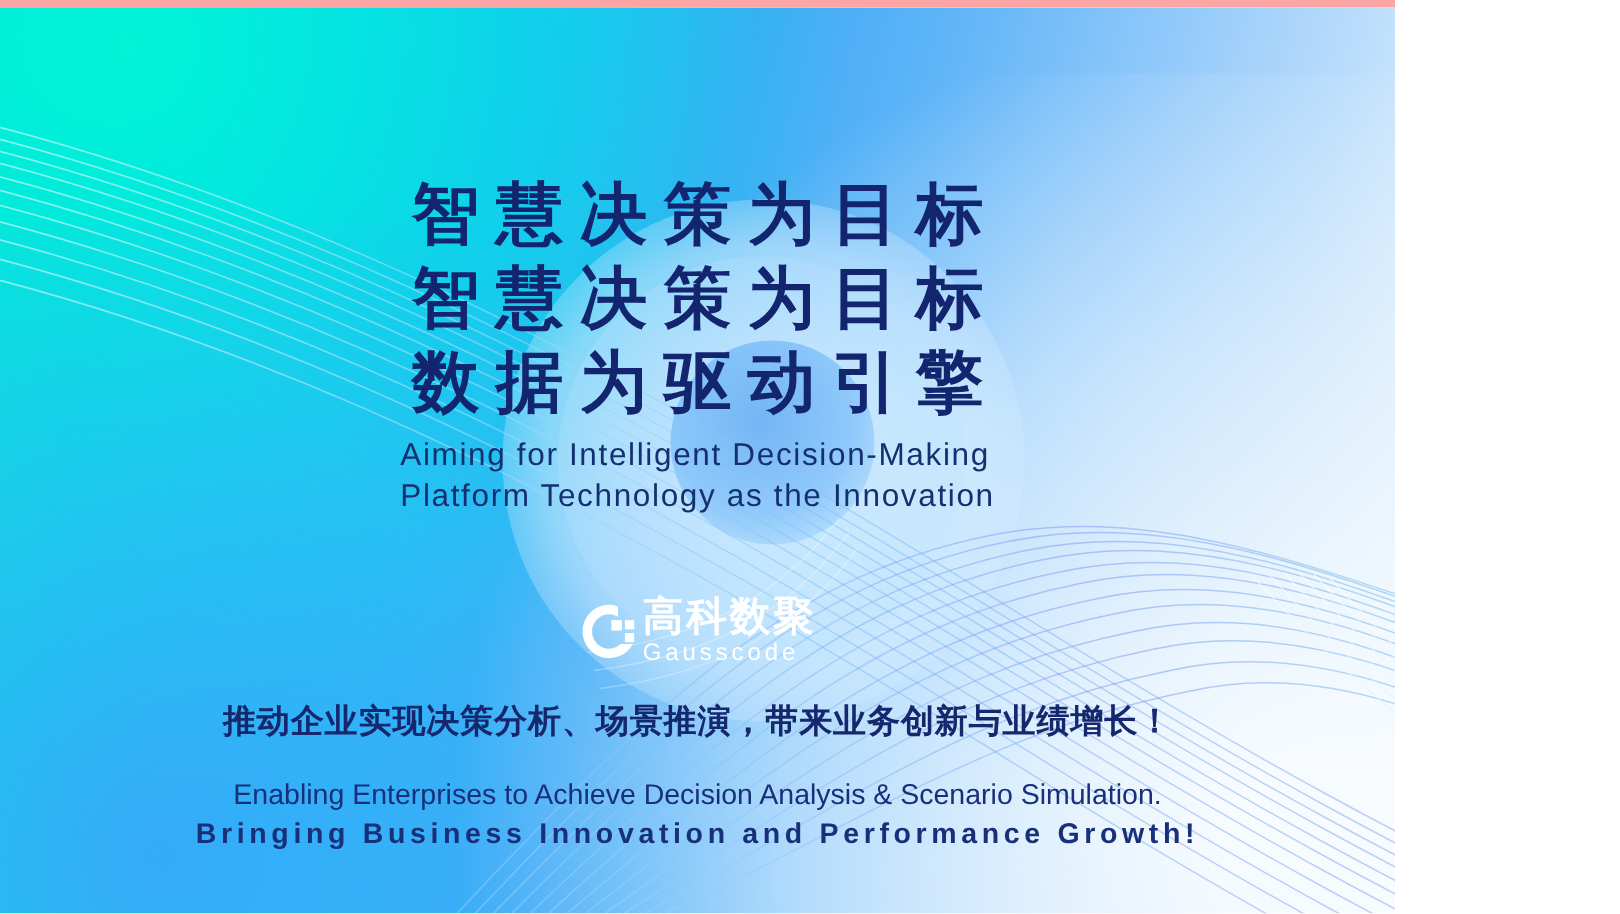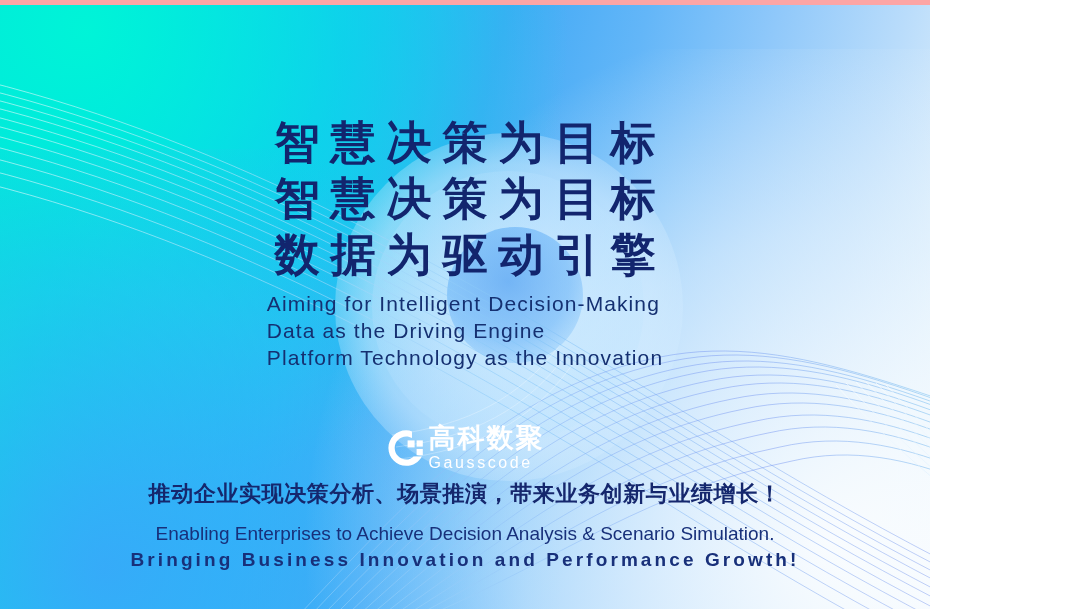--- a/index.html
+++ b/index.html
@@ -139,29 +139,29 @@
   }
   .logo-en {
     color: #ffffff;
     font-size: 16px;
     letter-spacing: 2.6px;
     margin-top: 3px;
   }
 
   
   .tagline-cn {
-    margin-top: 8px;
+    margin-top: 22px;
     color: #15276d;
     font-size: 22px;
     font-weight: bold;
     letter-spacing: .6px;
     white-space: nowrap;
   }
   .tagline-en {
-    margin-top: 12px;
+    margin-top: 22px;
     text-align: center;
     color: #18307a;
     font-size: 19px;
     line-height: 26px;
     white-space: nowrap;
   }
   .tagline-en .spaced {
     letter-spacing: 3.1px;
     font-weight: bold;
   }
@@ -251,21 +251,20 @@
   <div class="content">
 
     <div class="headline">
       <div>智慧决策为目标</div>
       <div>智慧决策为目标</div>
       <div>数据为驱动引擎</div>
     </div>
 
     <div class="subhead">
       <div>Aiming for Intelligent Decision-Making</div>
-      <div>Data as the Driving Engine</div>
       <div>Platform Technology as the Innovation</div>
     </div>
 
     <div class="logo">
       <svg class="logo-mark" viewBox="0 0 40 40">
         <path d="M20.2 2.2 C10.4 2.2 2.4 10.2 2.4 20 C2.4 29.8 10.4 37.8 20.2 37.8
                  C27.0 37.8 32.9 34.0 35.9 28.4 L27.6 28.4
                  C25.7 30.3 23.1 31.5 20.2 31.5 C13.9 31.5 8.7 26.3 8.7 20
                  C8.7 13.7 13.9 8.5 20.2 8.5 C22.3 8.5 24.3 9.1 26.0 10.1
                  L26.0 3.4 C24.2 2.6 22.3 2.2 20.2 2.2 Z" fill="#ffffff"></path>

